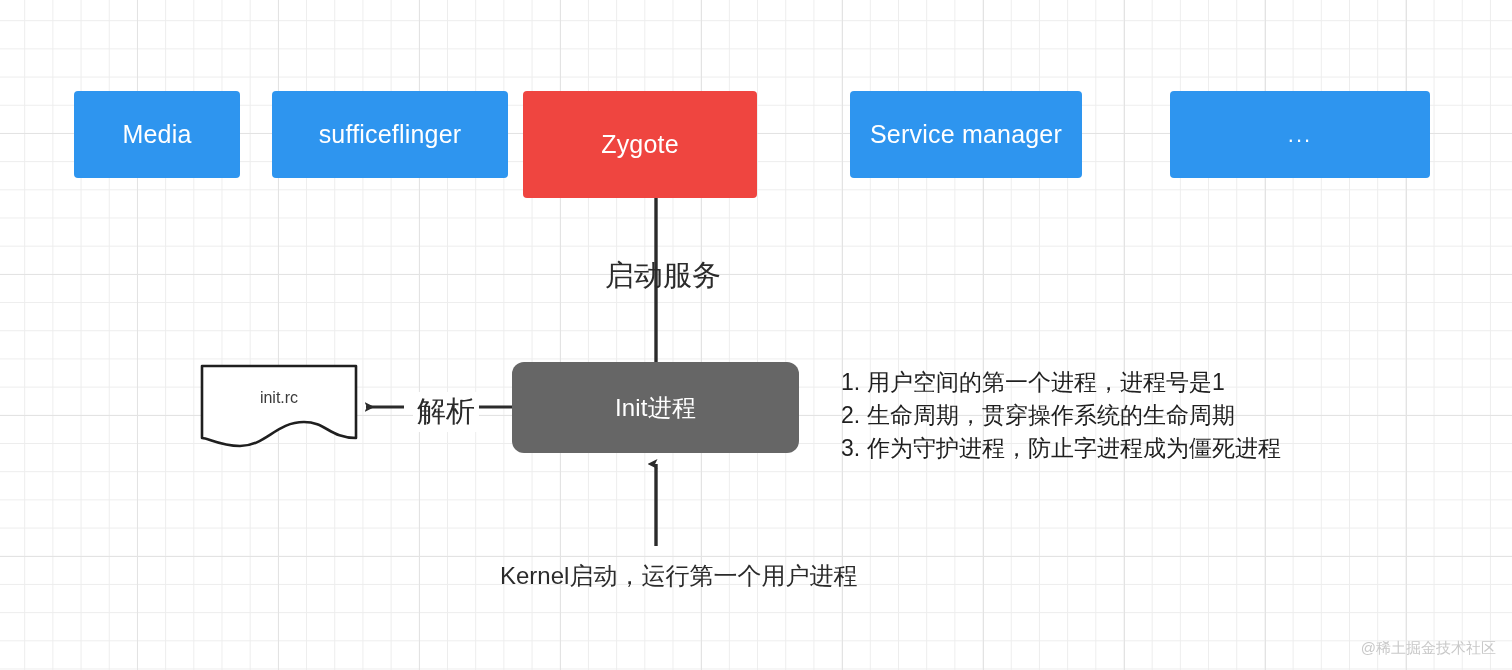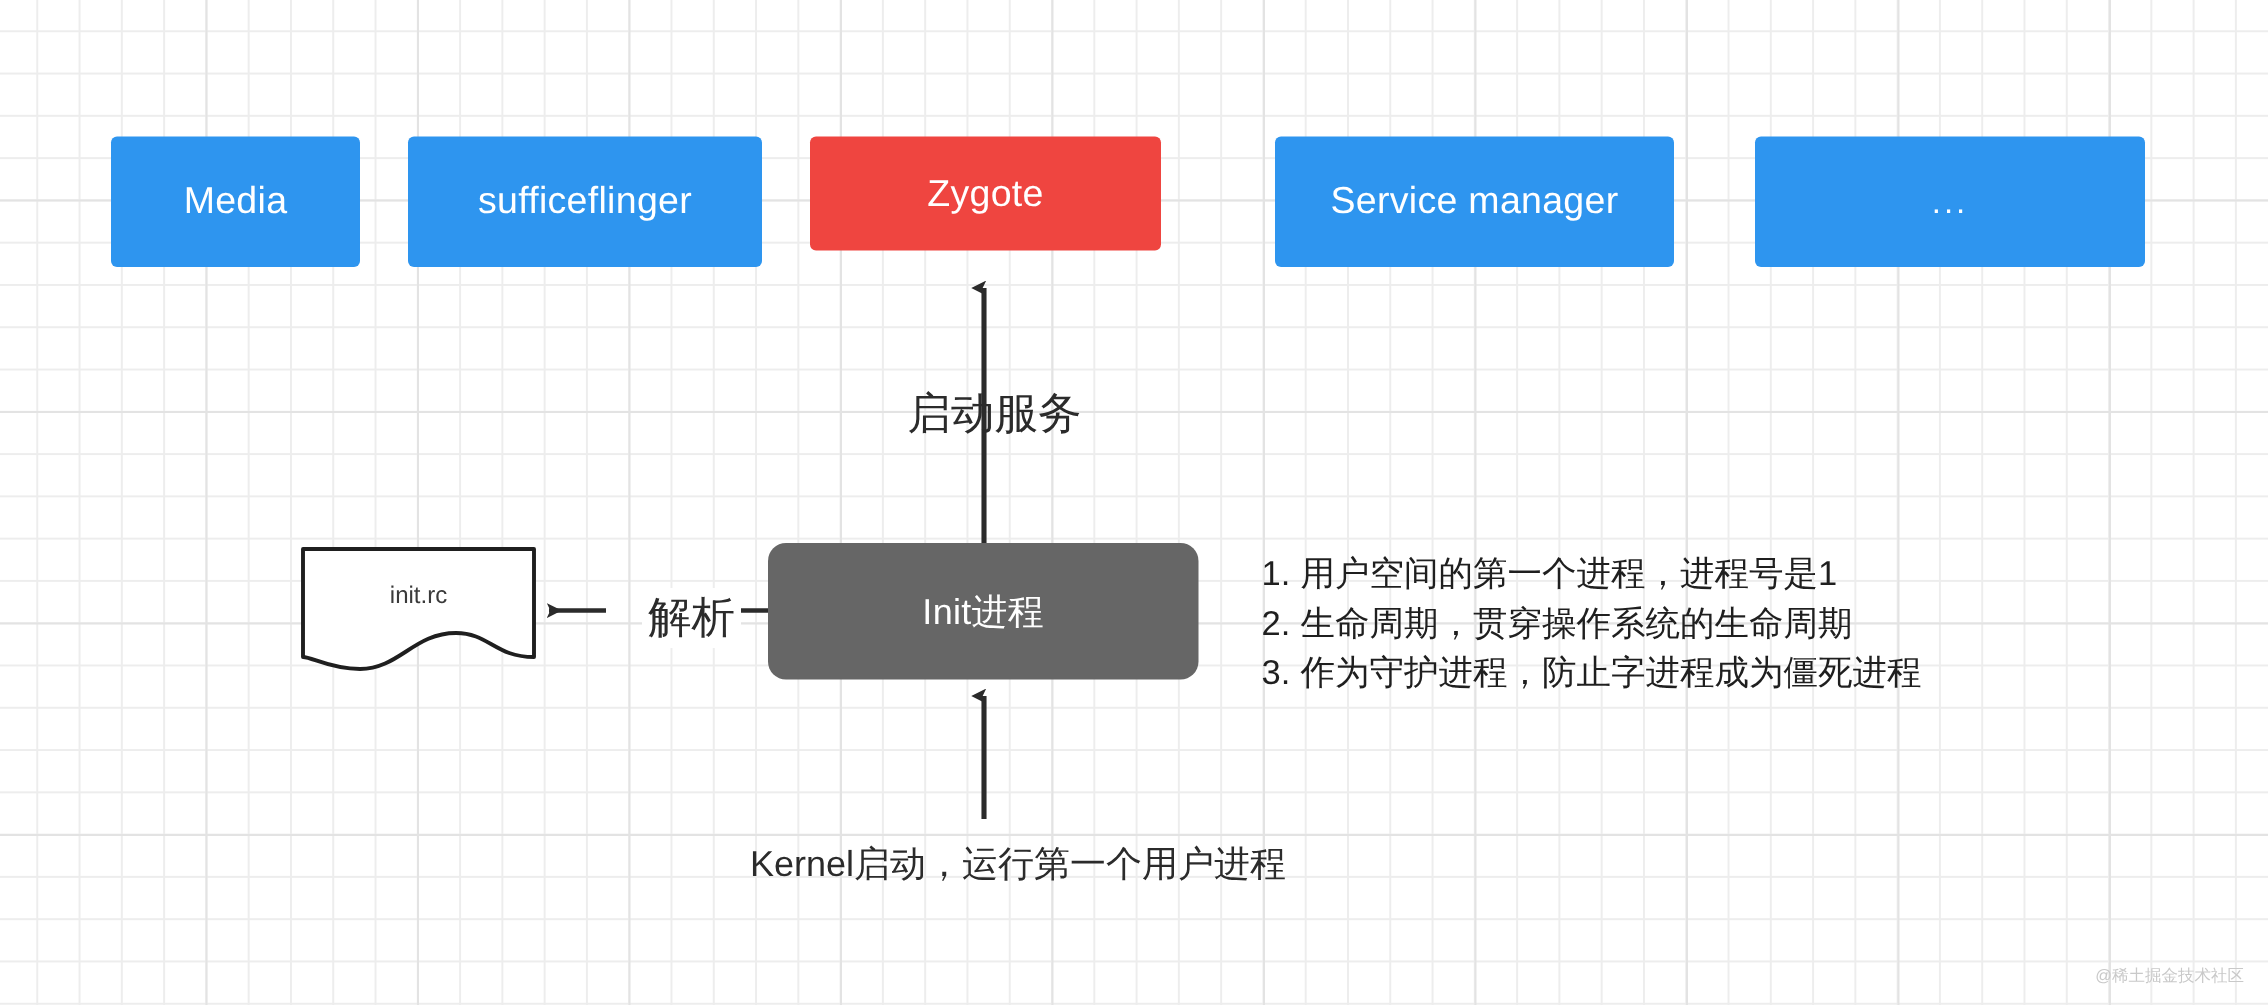--- a/index.html
+++ b/index.html
@@ -47,22 +47,22 @@
     letter-spacing: 0.2px;
     box-sizing: border-box;
     text-align: center;
   }
   .node-blue { background: #2e95ef; }
   .node-red  { background: #ef4540; }
   .node-gray { background: #666666; border-radius: 12px; }
 
   #node-media           { left: 74px;   top: 91px;  width: 166px; height: 87px; }
   #node-sufficeflinger  { left: 272px;  top: 91px;  width: 236px; height: 87px; }
-  #node-zygote          { left: 540px;  top: 91px;  width: 234px; height: 76px; text-align: center; }
-  #node-service-manager { left: 850px;  top: 91px;  width: 266px; height: 87px; }
+  #node-zygote          { left: 523px;  top: 91px;  width: 234px; height: 107px; text-align: center; }
+  #node-service-manager { left: 850px;  top: 91px;  width: 232px; height: 87px; }
   #node-ellipsis        { left: 1170px; top: 91px;  width: 260px; height: 87px;
                           font-size: 22px; letter-spacing: 2px; }
   #node-init            { left: 512px;  top: 362px; width: 287px; height: 91px;
                           font-size: 24px; }
 
   .doc-shape {
     position: absolute;
     left: 200px;
     top: 364px;
     width: 158px;
@@ -90,21 +90,21 @@
   }
 
   .edge-label {
     position: absolute;
     font-size: 29px;
     color: #2b2b2b;
     background: transparent;
     white-space: nowrap;
   }
   #label-start-service { left: 605px; top: 256px; }
-  #label-parse        { left: 428px; top: 392px; background: #ffffff; padding: 0 4px; }
+  #label-parse        { left: 413px; top: 392px; background: #ffffff; padding: 0 4px; }
 
   #caption-kernel {
     position: absolute;
     left: 462px;
     top: 560px;
     font-size: 24px;
     color: #2b2b2b;
     white-space: nowrap;
     margin-left: 38px;
   }
@@ -123,21 +123,21 @@
   }
   #notes-list .note-num {
     display: inline-block;
     min-width: 26px;
   }
 
   #watermark {
     position: absolute;
     right: 16px;
     bottom: 12px;
-    font-size: 11px;
+    font-size: 15px;
     color: #c9c9c9;
     white-space: nowrap;
     margin-left: 16px;
   }
 </style>
 </head>
 <body>
 
 <div id="canvas">
   <div id="grid-major"></div>

